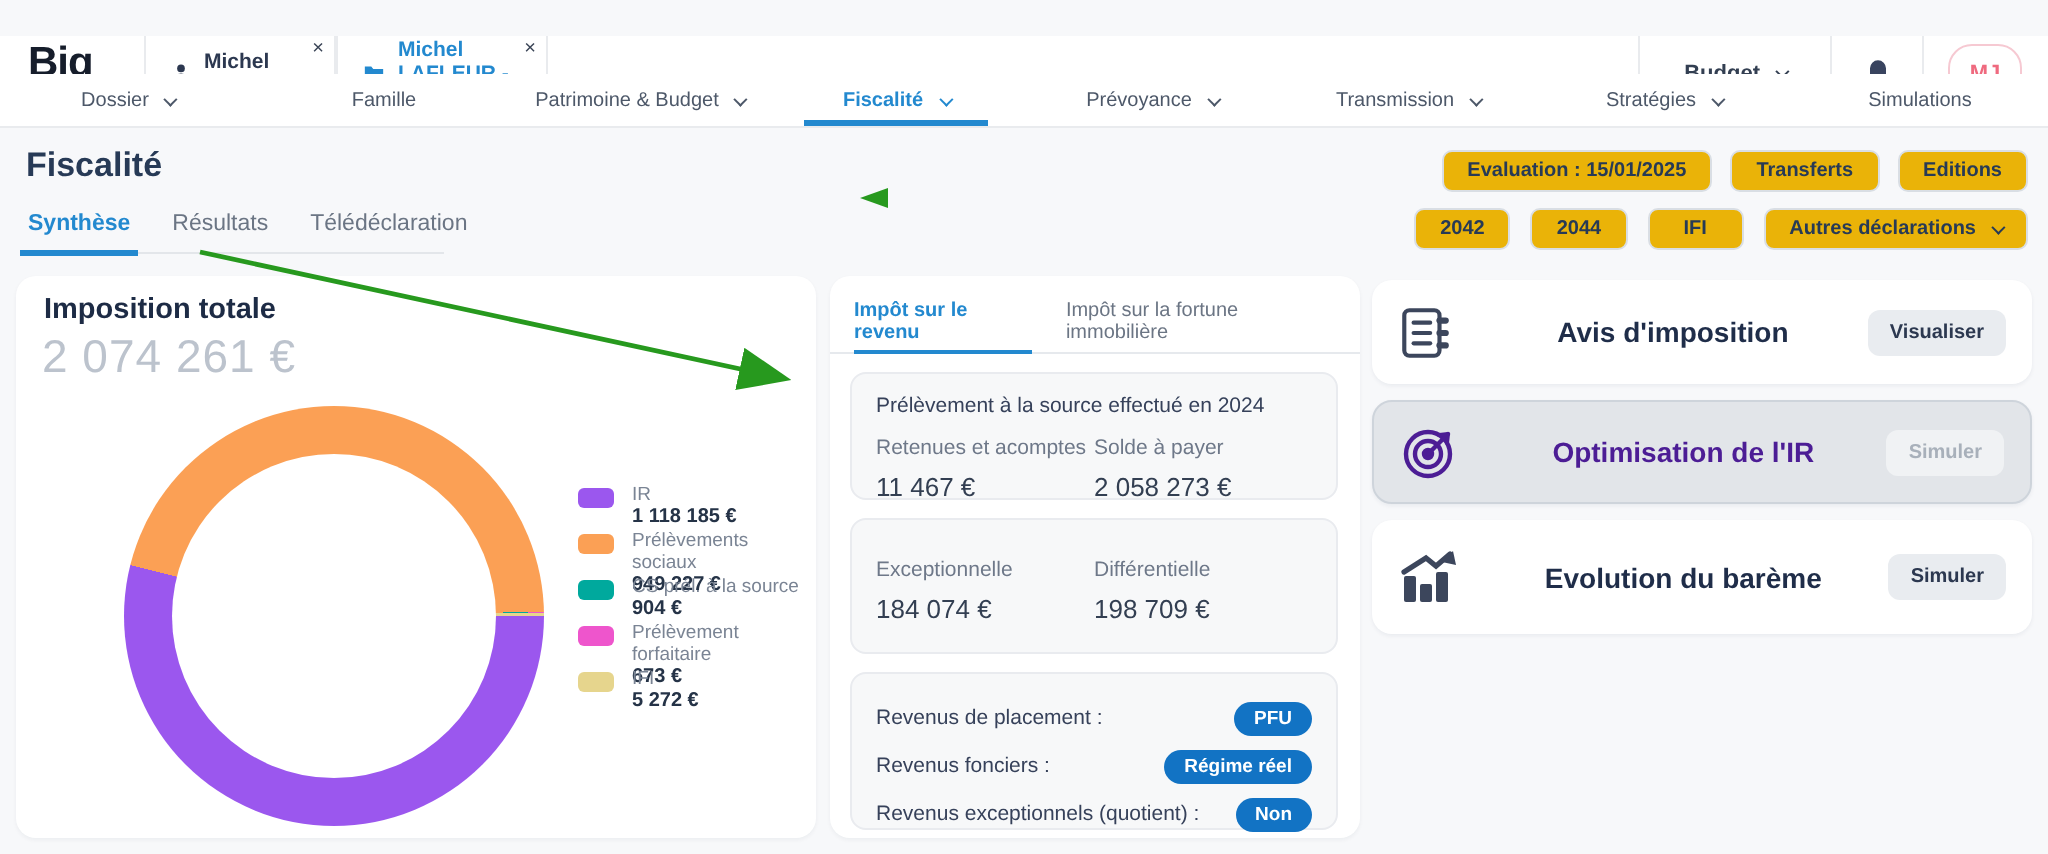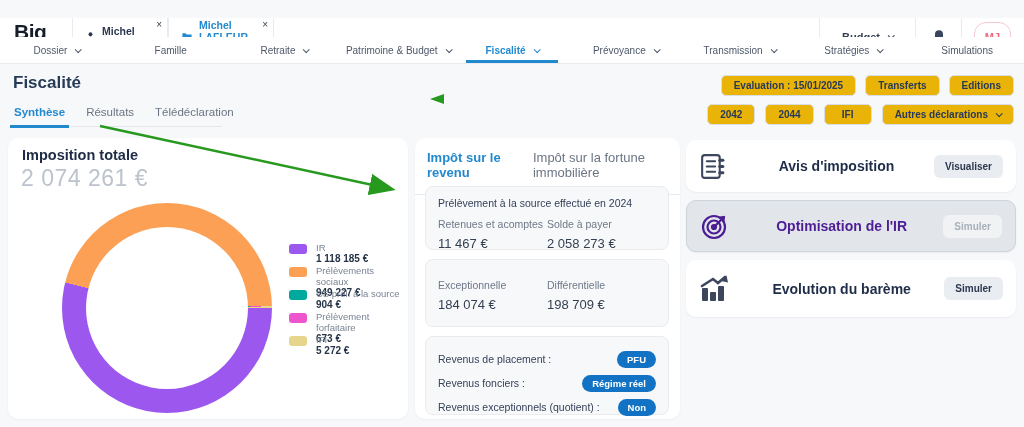--- a/index.html
+++ b/index.html
@@ -48,21 +48,21 @@
   .imp-total { position:absolute; left:13px; top:27px; font-size:23px; color:#bcc3cd; letter-spacing:0.5px; }
   .donut { position:absolute; left:54px; top:65px; width:210px; height:210px; border-radius:50%; }
   .donut .hole { position:absolute; left:24px; top:24px; width:162px; height:162px; border-radius:50%; background:#fff; }
   .legend { position:absolute; left:281px; top:104px; }
   .legend-item { display:flex; align-items:flex-start; height:23px; }
   .swatch { width:18px; height:10px; border-radius:3px; margin:2px 9px 0 0; flex:0 0 auto; }
   .legend-item .lab { font-size:9.5px; color:#7a8494; line-height:11px; }
   .legend-item .val { font-size:10px; font-weight:700; color:#253347; line-height:12px; }
   
   .mid-tabs { display:flex; gap:17px; padding:12px 12px 0 12px; border-bottom:1px solid #e6e9ed; }
-  .mid-tab { font-size:13px; color:#6b7584; padding-bottom:13px; cursor:pointer; }
+  .mid-tab { font-size:10px; color:#6b7584; padding-bottom:3px; cursor:pointer; }
   .mid-tab.active { color:#2389cf; font-weight:700; border-bottom:2.5px solid #2389cf; margin-bottom:-1px; }
   .ibox { position:absolute; left:10px; width:244px; background:#f7f8f9; border:1px solid #e9ebef; border-radius:8px; padding:10px 12px; }
   .ibox .ititle { font-size:10.5px; color:#36415a; display:flex; align-items:center; gap:5px; }
   .ibox .cols { display:flex; margin-top:9px; }
   .ibox .col { width:50%; }
   .ibox .clab { font-size:10.5px; color:#6e7889; }
   .ibox .cval { font-size:13px; color:#333f52; margin-top:6px; }
   .help { display:inline-flex; width:11px; height:11px; border-radius:50%; background:#4a5568; color:#fff; font-size:8px; font-weight:700; align-items:center; justify-content:center; }
   .rrow { display:flex; align-items:center; justify-content:space-between; height:24px; }
   .rrow .rlab { font-size:10.5px; color:#36415a; }
@@ -120,24 +120,20 @@
     </div>
   </div>
 
   <div class="nav">
     <div class="nav-item">
         <span>Dossier</span>
         <span class="caret"></span>
       </div>
     <div class="nav-item">
         <span>Famille</span>
-      </div>
-    <div class="nav-item">
-        <span>Retraite</span>
-        <span class="caret"></span>
       </div>
     <div class="nav-item">
         <span>Patrimoine &amp; Budget</span>
         <span class="caret"></span>
       </div>
     <div class="nav-item active">
         <span>Fiscalité</span>
         <span class="caret"></span>
         <span class="bar"></span>
       </div>

